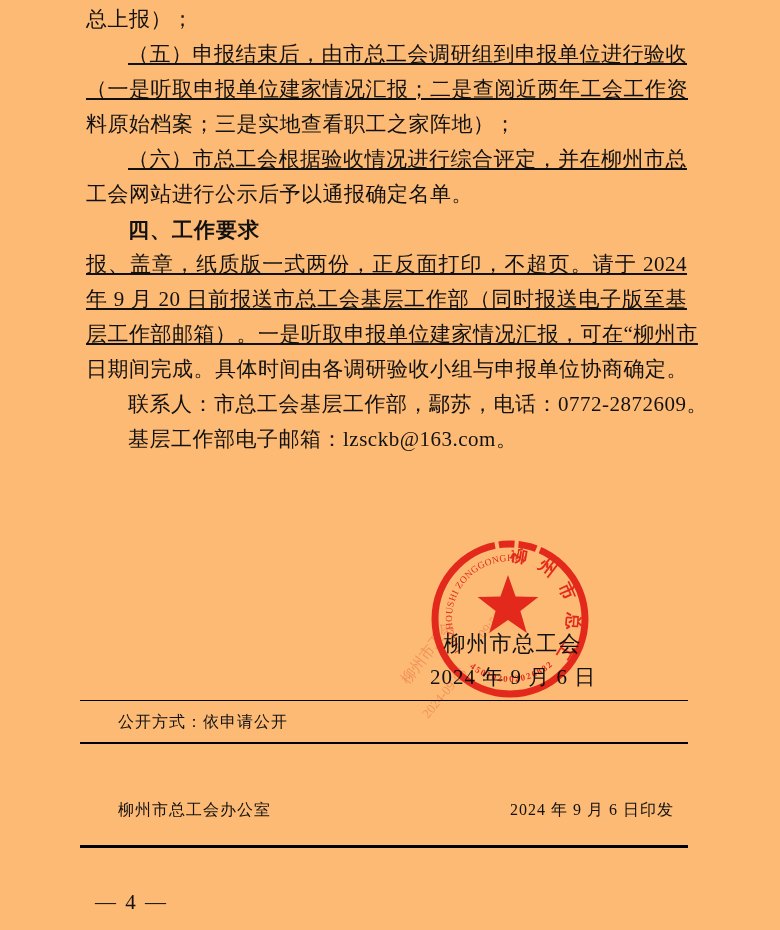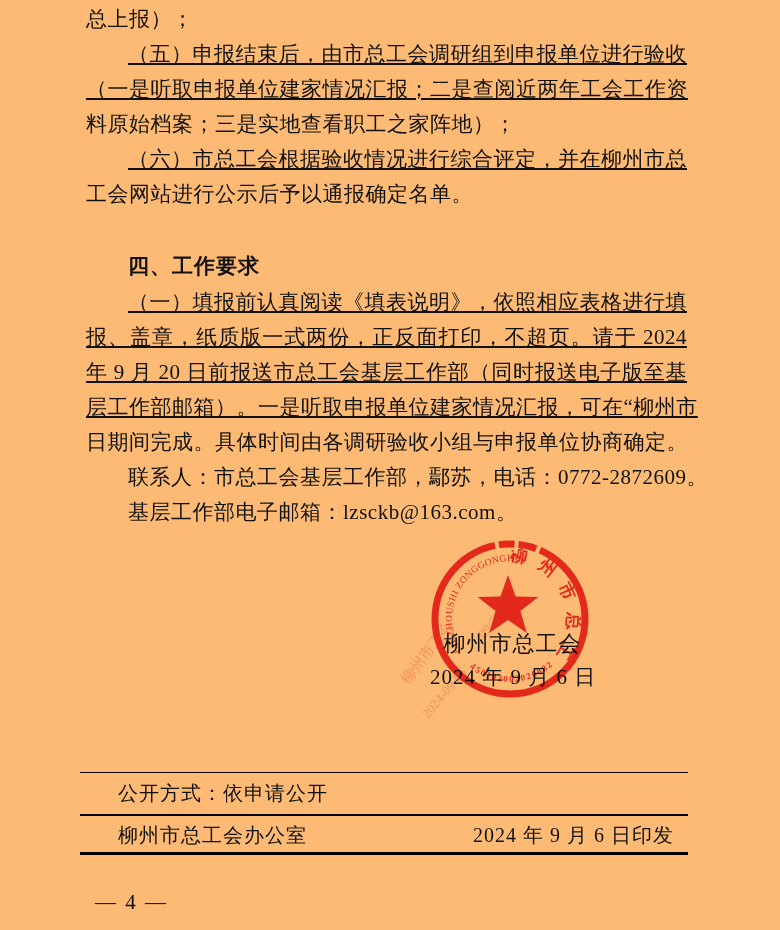--- a/index.html
+++ b/index.html
@@ -24,78 +24,77 @@
     white-space:nowrap;
     letter-spacing:0.5px;
   }
   .bl.full{
     text-align:justify;
     text-align-last:justify;
     text-decoration:underline;
   }
   .bl.ind{ text-indent:2em; }
   .bl.hd{
-    font-family:Liberation Mono, monospace;
+    font-family:Liberation Sans, sans-serif;
     font-weight:700;
     letter-spacing:1px;
-    margin-top:38px;
   }
   
   .sig-org{
     position:absolute;left:400px;top:629px;width:225px;
     text-align:center;font-size:22px;letter-spacing:1px;
   }
   .sig-date{
     position:absolute;left:398px;top:663px;width:230px;
     text-align:center;font-size:21px;letter-spacing:1px;
   }
   
   .seal{
     position:absolute;left:398px;top:507px;width:225px;height:225px;
     mix-blend-mode:multiply;
     pointer-events:none;
   }
   
   .colophon{
-    position:absolute;left:80px;top:772px;width:608px;
-    font-size:20px;
+    position:absolute;left:80px;top:700px;width:608px;
+    font-size:16px;
   }
   .rule{width:100%;background:#000;}
   .rule.thin{height:1px;}
   .rule.mid{height:2px;}
   .rule.thick{height:3px;}
   .c-row1{
     height:41px;line-height:41px;padding-left:38px;
     letter-spacing:1px;
   }
   .c-row2{
-    height:36px;line-height:39px;
+    height:55px;line-height:39px;
     display:flex;justify-content:space-between;
     padding:0 14px 0 38px;
     letter-spacing:1px;
+    margin-top:46px;
   }
   .page-number{
     position:absolute;left:95px;top:890px;
     font-size:21px;letter-spacing:2px;
   }
 </style>
 </head>
 <body>
 
 <div class="page">
 
   <div class="doc-body" id="doc-body">
       <div class="bl">总上报）；</div>
       <div class="bl full ind">（五）申报结束后，由市总工会调研组到申报单位进行验收</div>
       <div class="bl full">（一是听取申报单位建家情况汇报；二是查阅近两年工会工作资</div>
       <div class="bl">料原始档案；三是实地查看职工之家阵地）；</div>
       <div class="bl full ind">（六）市总工会根据验收情况进行综合评定，并在柳州市总</div>
       <div class="bl">工会网站进行公示后予以通报确定名单。</div>
       <div class="bl ind hd">四、工作要求</div>
-      <div class="bl full ind">（一）填报前认真阅读《填表说明》，依照相应表格进行填</div>
       <div class="bl full">报、盖章，纸质版一式两份，正反面打印，不超页。请于 2024</div>
       <div class="bl full">年 9 月 20 日前报送市总工会基层工作部（同时报送电子版至基</div>
       <div class="bl full">层工作部邮箱）。一是听取申报单位建家情况汇报，可在“柳州市</div>
       <div class="bl">日期间完成。具体时间由各调研验收小组与申报单位协商确定。</div>
       <div class="bl ind">联系人：市总工会基层工作部，鄢苏，电话：0772-2872609。</div>
       <div class="bl ind">基层工作部电子邮箱：lzsckb@163.com。</div>
     </div>
 
   <div class="sig-org">柳州市总工会</div>
   <div class="sig-date">2024 年 9 月 6 日</div>

